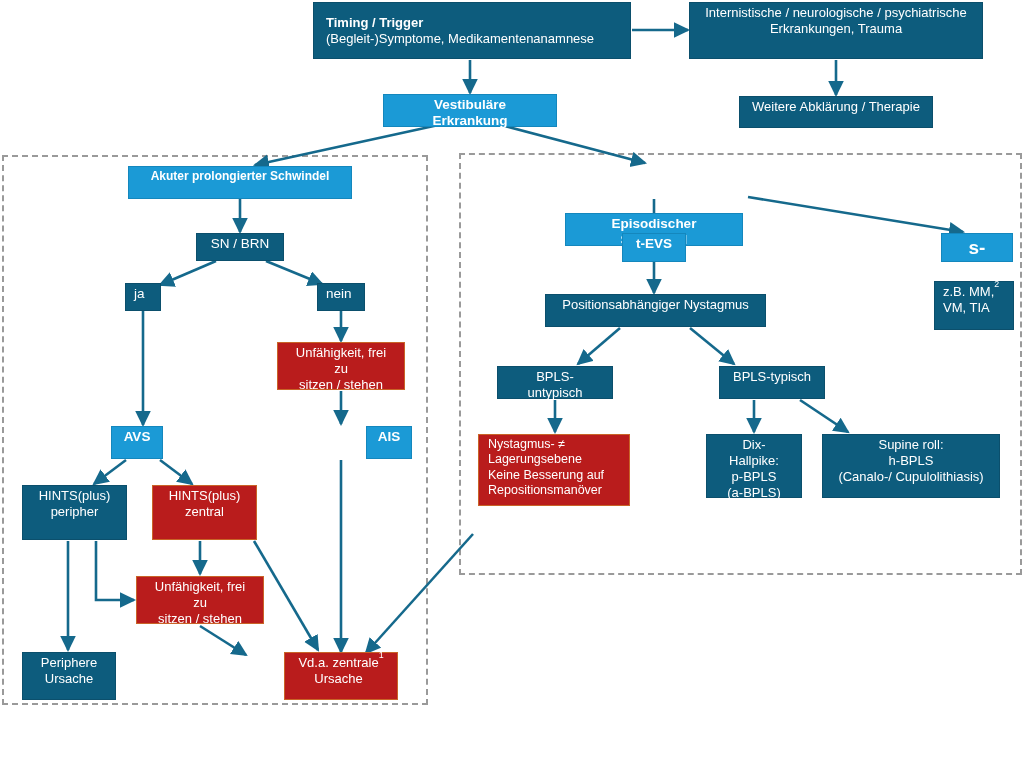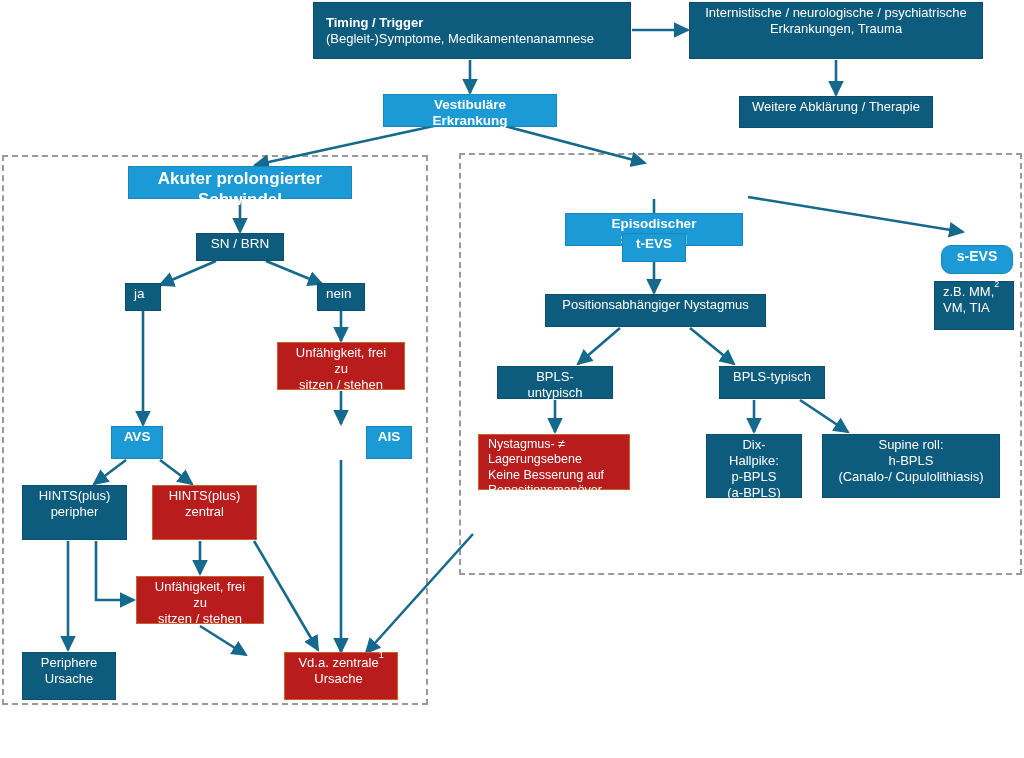--- a/index.html
+++ b/index.html
@@ -88,21 +88,21 @@
     <div>(Begleit-)Symptome, Medikamentenanamnese</div>
   </div>
 
   <div class="box dark" style="left:689px;top:2px;width:294px;height:57px;font-size:13px;">Internistische / neurologische / psychiatrische
 Erkrankungen, Trauma</div>
 
   <div class="box light" style="left:383px;top:94px;width:174px;height:33px;font-size:13.5px;">Vestibuläre Erkrankung</div>
 
   <div class="box dark" style="left:739px;top:96px;width:194px;height:32px;font-size:13px;">Weitere Abklärung / Therapie</div>
 
-  <div class="box light" style="left:128px;top:166px;width:224px;height:33px;font-size:17px;">Akuter prolongierter Schwindel</div>
+  <div class="box light" style="left:128px;top:166px;width:224px;height:33px;font-size:12px;">Akuter prolongierter Schwindel</div>
 
   <div class="box dark" style="left:196px;top:233px;width:88px;height:28px;font-size:13.5px;">SN / BRN</div>
 
   <div class="box dark ltext" style="left:125px;top:283px;width:36px;height:28px;font-size:13.5px;padding-left:8px;">ja</div>
 
   <div class="box dark ltext" style="left:317px;top:283px;width:48px;height:28px;font-size:13.5px;padding-left:8px;">nein</div>
 
   <div class="box orange" style="left:277px;top:342px;width:128px;height:48px;font-size:13px;">Unfähigkeit, frei zu
 sitzen / stehen</div>
 
@@ -124,34 +124,34 @@
 
   <div class="box orange" style="left:284px;top:652px;width:114px;height:48px;font-size:13px;">
     <span>Vd.a. zentrale
 Ursache</span><sup>1</sup>
   </div>
 
   <div class="box light" style="left:565px;top:166px;width:178px;height:33px;font-size:13.5px;margin-top:47px;">Episodischer Schwindel</div>
 
   <div class="box light" style="left:622px;top:233px;width:64px;height:29px;font-size:13.5px;">t-EVS</div>
 
-  <div class="box light" style="left:941px;top:245px;width:72px;height:29px;font-size:14px;border-radius:10px;">s-EVS</div>
+  <div class="box light" style="left:941px;top:233px;width:72px;height:29px;font-size:19px;">s-EVS</div>
 
   <div class="box dark ltext" style="left:934px;top:281px;width:80px;height:49px;font-size:13px;padding-left:8px;">
     <span>z.B. MM,
 VM, TIA</span><sup>2</sup>
   </div>
 
   <div class="box dark" style="left:545px;top:294px;width:221px;height:33px;font-size:13px;">Positionsabhängiger Nystagmus</div>
 
   <div class="box dark" style="left:497px;top:366px;width:116px;height:33px;font-size:13px;">BPLS-untypisch</div>
 
   <div class="box dark" style="left:719px;top:366px;width:106px;height:33px;font-size:13px;">BPLS-typisch</div>
 
-  <div class="box orange ltext" style="left:478px;top:434px;width:152px;height:56px;font-size:12.5px;padding-left:9px;">Nystagmus- ≠
+  <div class="box orange ltext" style="left:478px;top:434px;width:152px;height:72px;font-size:12.5px;padding-left:9px;">Nystagmus- ≠
 Lagerungsebene
 Keine Besserung auf
 Repositionsmanöver</div>
 
   <div class="box dark" style="left:706px;top:434px;width:96px;height:64px;font-size:13px;">Dix-Hallpike:
 p-BPLS
 (a-BPLS)</div>
 
   <div class="box dark" style="left:822px;top:434px;width:178px;height:64px;font-size:13px;">Supine roll:
 h-BPLS

